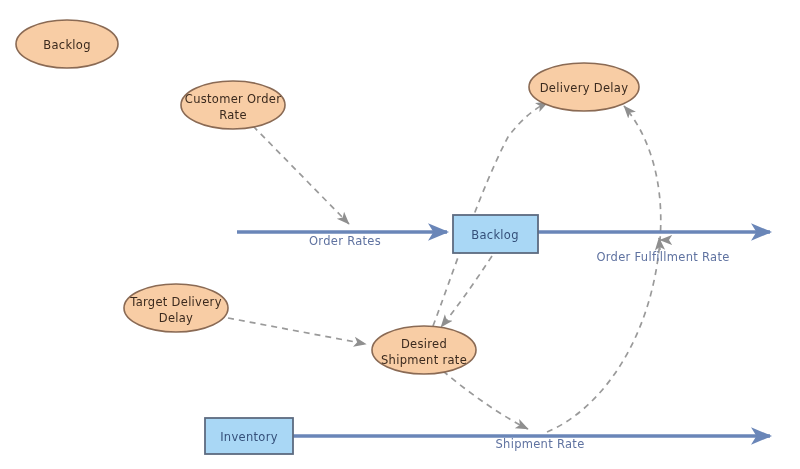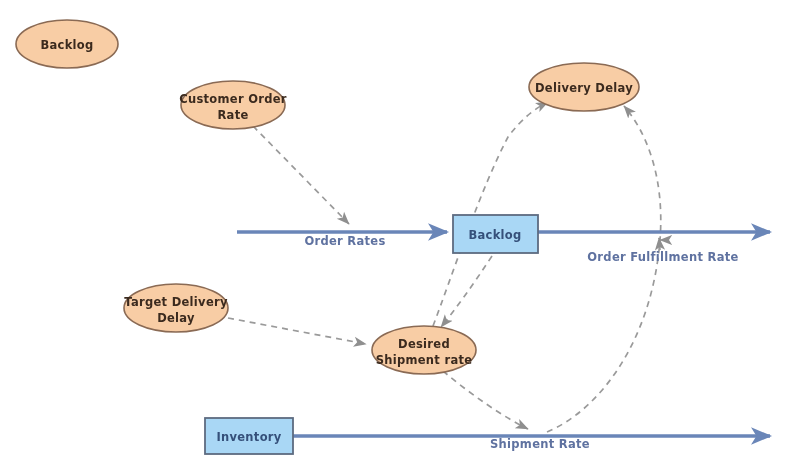--- a/index.html
+++ b/index.html
@@ -11,21 +11,20 @@
     width: 800px;
     height: 469px;
     font-family: "DejaVu Sans", sans-serif;
     overflow: hidden;
   }
   #diagram-canvas {
     position: relative;
     width: 800px;
     height: 469px;
     background: #ffffff;
-    font-weight: bold;
   }
   svg.layer {
     position: absolute;
     top: 0;
     left: 0;
     width: 800px;
     height: 469px;
   }
   .ellipse-shape {
     fill: #f8cda5;

